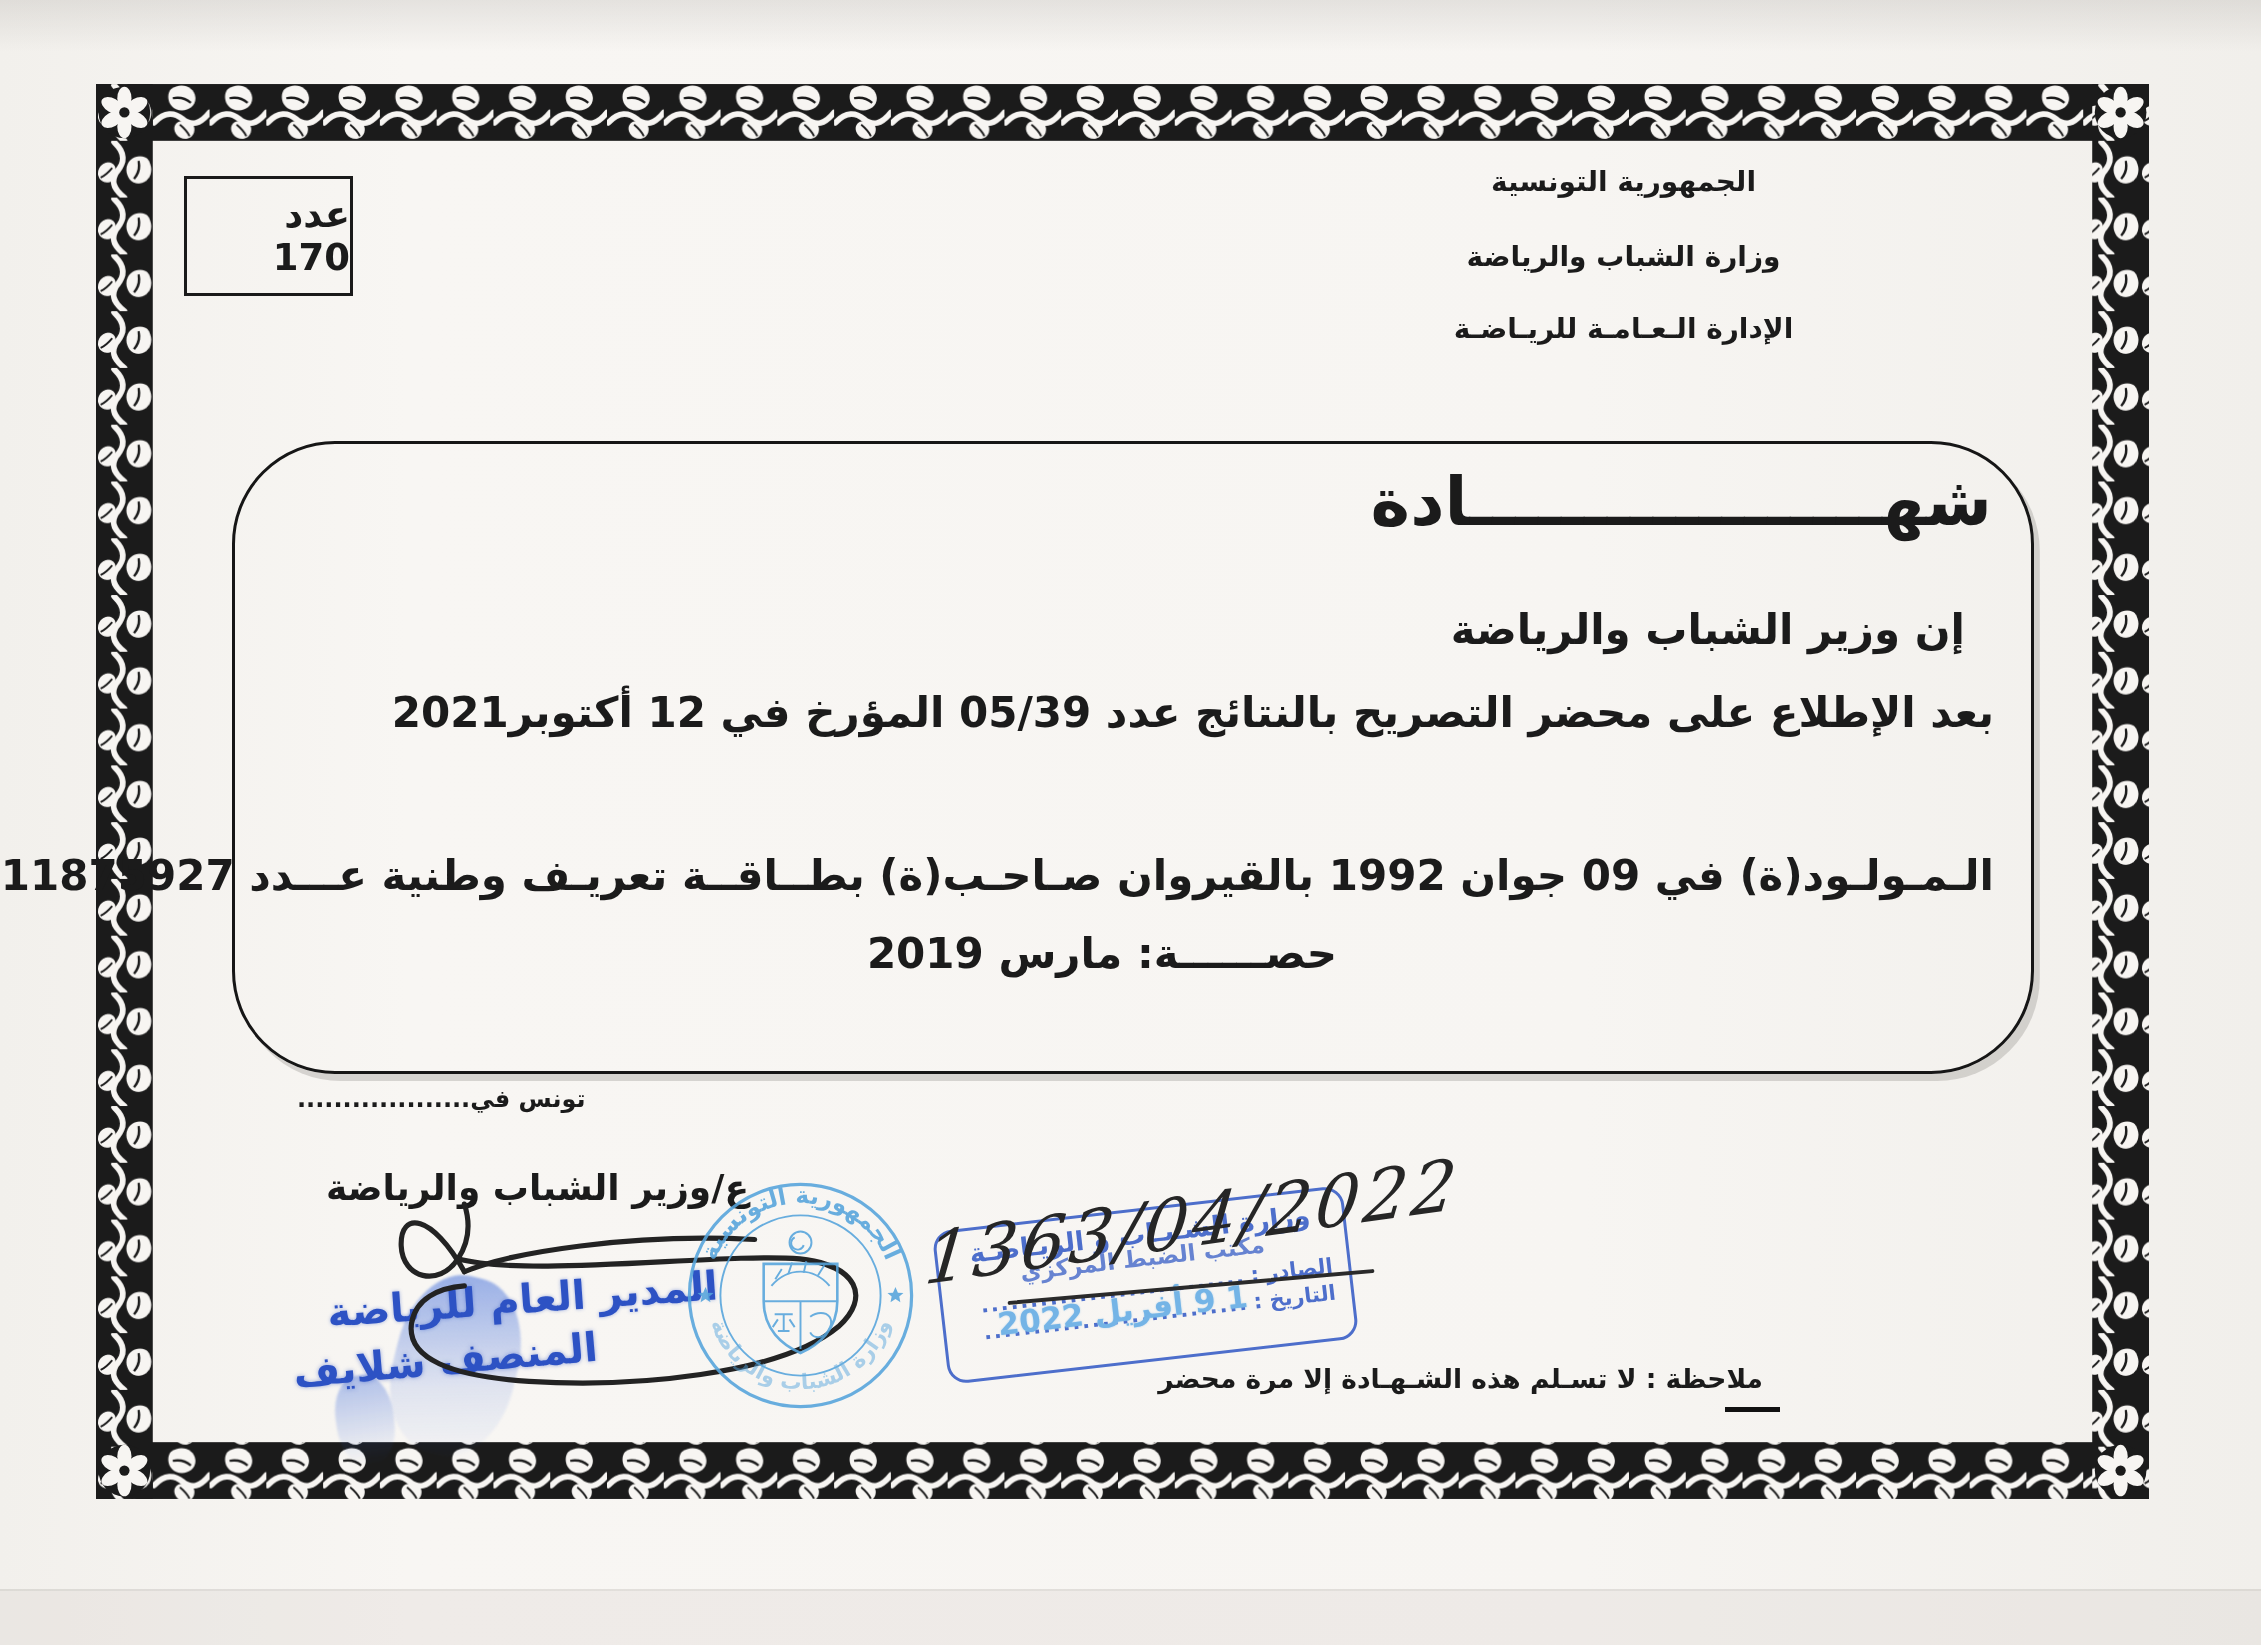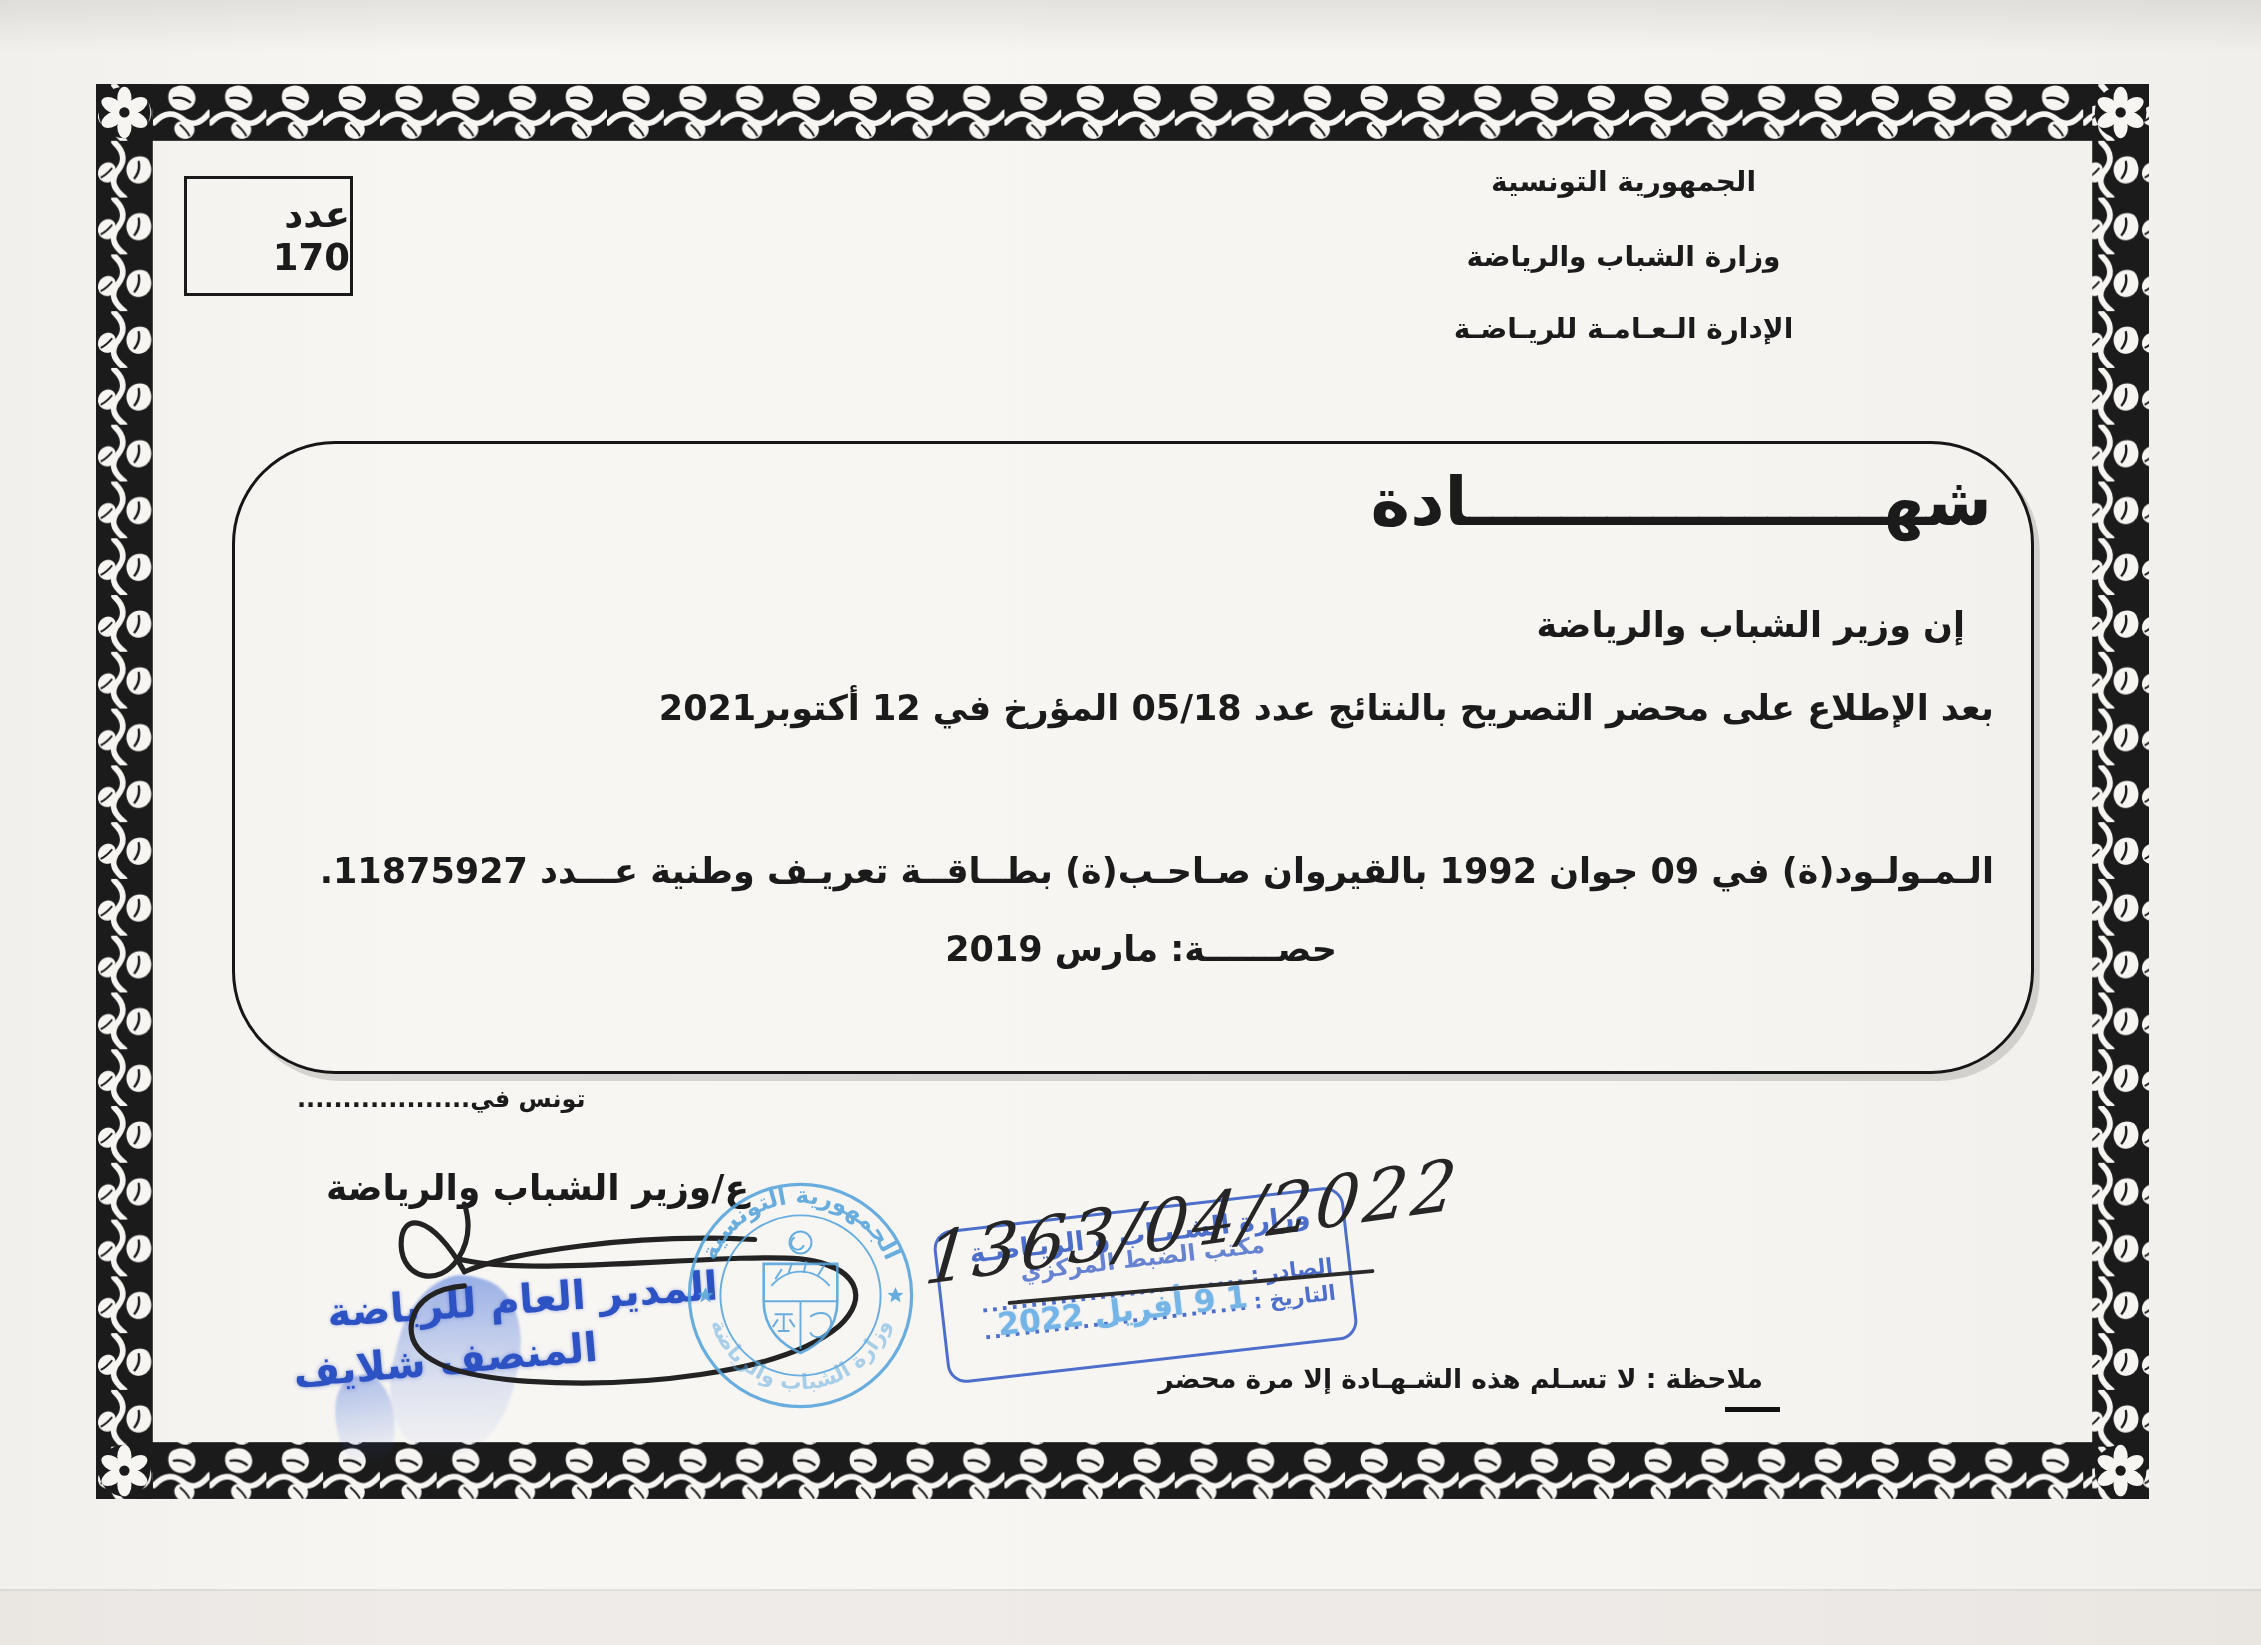--- a/index.html
+++ b/index.html
@@ -21,21 +21,21 @@
 
   
   .hdr{left:1333px;width:581px;text-align:center;font-weight:700;font-size:28px;white-space:nowrap;}
   .hdr1{top:165px;} .hdr2{top:240px;} .hdr3{top:312px;text-align:center;}
 
   
   .cert-box{left:232px;top:441px;width:1796px;height:627px;border:3.9px solid #161616;
     border-radius:103px;box-shadow:5.8px 7px 0 rgba(95,92,88,.22);}
   .cert-title{position:absolute;top:19.4px;left:0;width:100%;
     font-size:67px;font-weight:700;transform:translateX(-39px);}
-  .bline{position:absolute;white-space:nowrap;font-weight:700;font-size:35px;direction:rtl;text-align:center;}
+  .bline{position:absolute;white-space:nowrap;font-weight:700;font-size:42px;direction:rtl;text-align:center;}
   .bl1{right:66px;top:161px;}
   .bl2{right:37px;top:244px;}
   .bl3{right:37px;top:323px;}
   .bl4{right:37px;top:407px;}
   .bl5{right:694px;top:485px;}
 
   
   .place-line{left:297px;top:1085px;font-size:24px;font-weight:700;white-space:nowrap;direction:rtl;}
   .behalf-line{left:326px;top:1167px;font-size:36px;font-weight:700;white-space:nowrap;direction:rtl;}
 
@@ -129,21 +129,21 @@
     <span>عدد 170</span>
   </div>
 
   <div class="abs hdr hdr1">الجمهورية التونسية</div>
   <div class="abs hdr hdr2">وزارة الشباب والرياضة</div>
   <div class="abs hdr hdr3">الإدارة الـعـامـة للريـاضـة</div>
 
   <div class="abs cert-box">
     <div class="cert-title">شهــــــــــــــــــادة</div>
     <div class="bline bl1">إن وزير الشباب والرياضة</div>
-    <div class="bline bl2">بعد الإطلاع على محضر التصريح بالنتائج عدد 05/18 المؤرخ في 12 أكتوبر2021</div>
+    <div class="bline bl2">بعد الإطلاع على محضر التصريح بالنتائج عدد 05/39 المؤرخ في 12 أكتوبر2021</div>
     <div class="bline bl4">الـمـولـود(ة) في 09 جوان 1992 بالقيروان صـاحـب(ة) بطــاقــة تعريـف وطنية عـــدد 11875927.</div>
     <div class="bline bl5">حصــــــة:  مارس 2019</div>
   </div>
 
   <div class="abs place-line">تونس في...................</div>
   <div class="abs behalf-line">ع/وزير الشباب والرياضة</div>
 
   <div class="abs ink-smudge"></div>
   <div class="abs ink-smudge2"></div>
   <div class="abs sig-role">المدير العام للرياضة</div>

